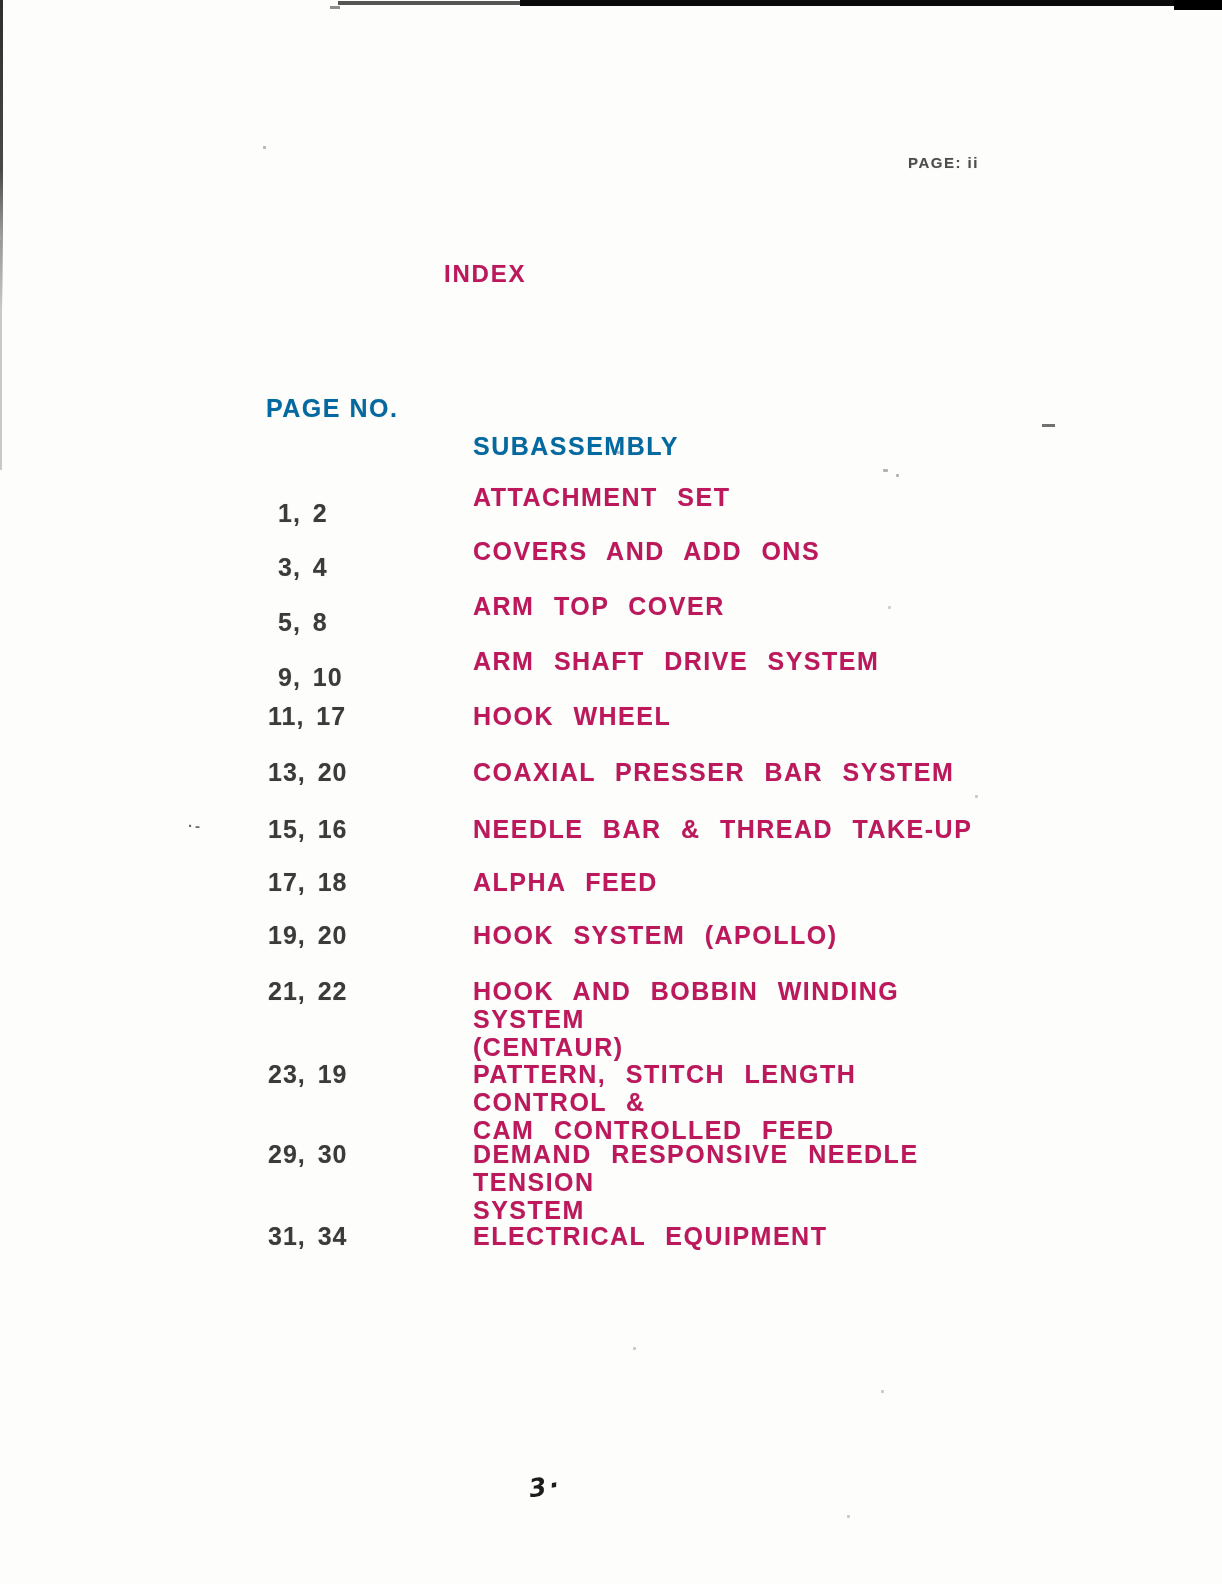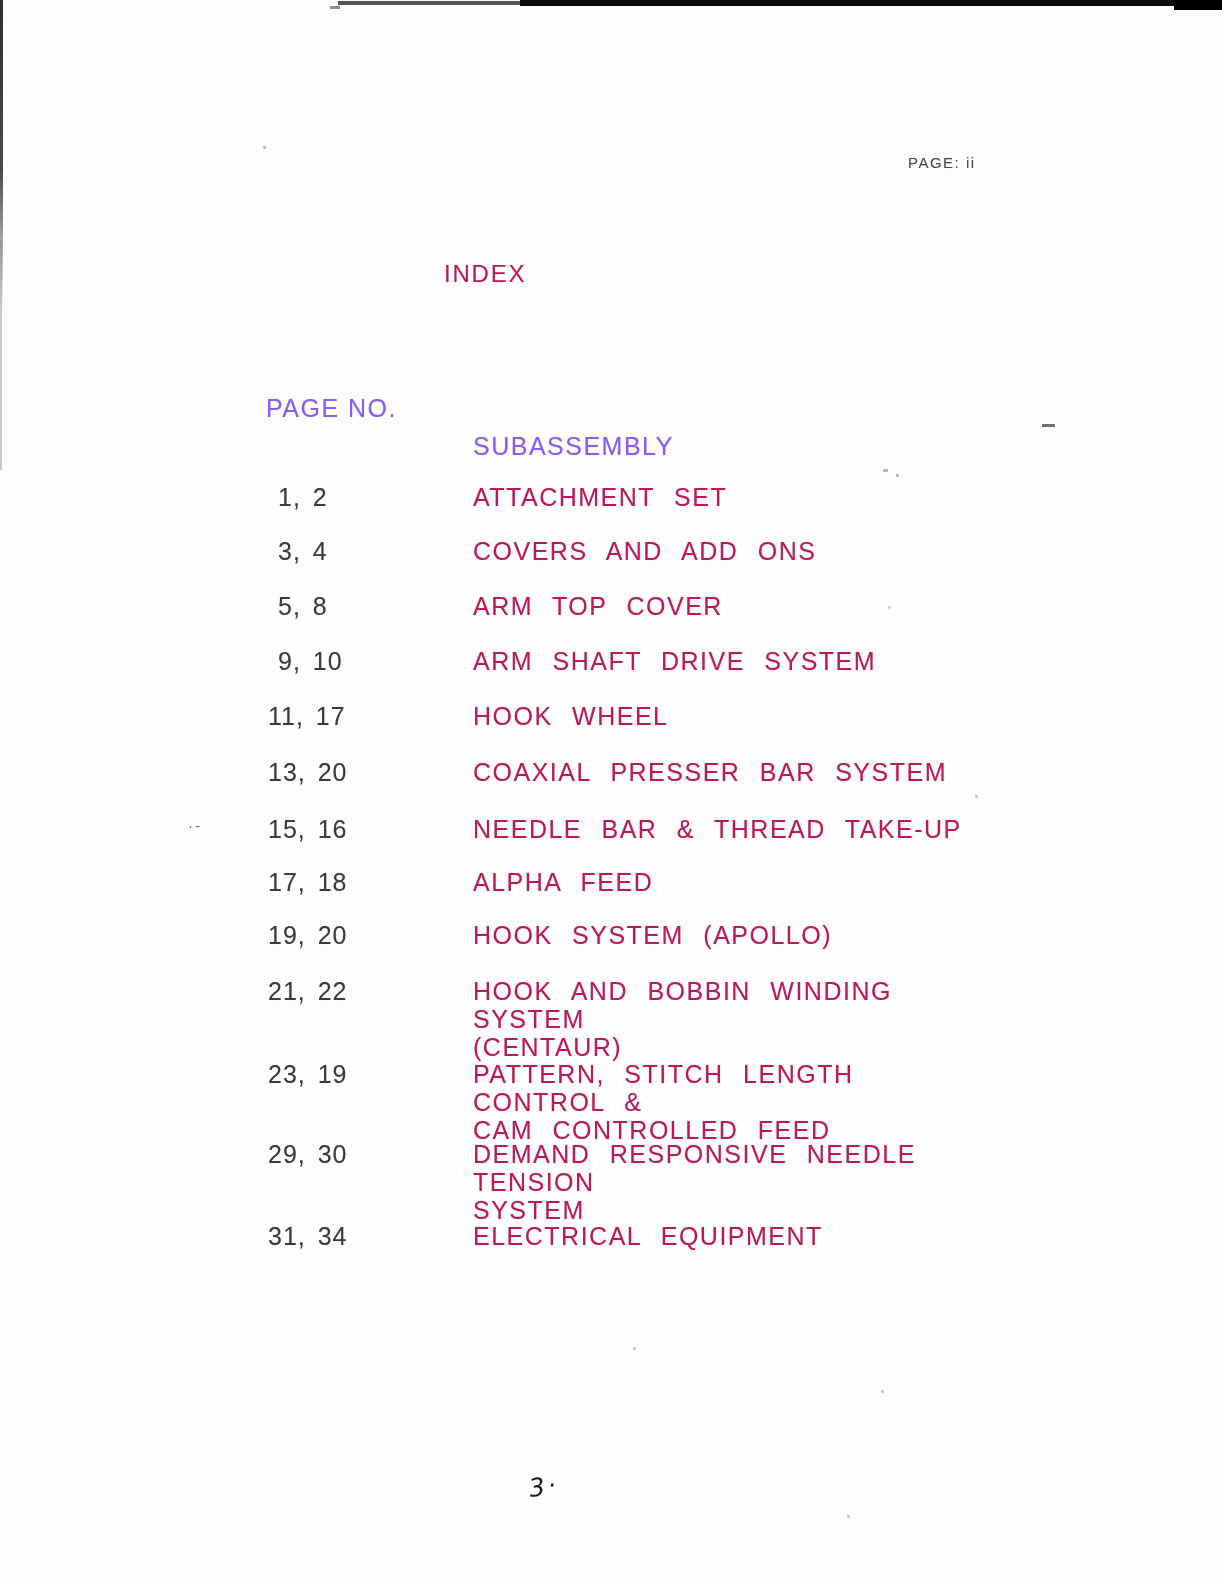--- a/index.html
+++ b/index.html
@@ -4,49 +4,50 @@
 <style>
   html, body { margin: 0; padding: 0; background: #ffffff; }
   #page {
     position: relative;
     width: 1222px;
     height: 1584px;
     background: #fdfdfc;
     overflow: hidden;
     font-family: "Liberation Sans", sans-serif;
     color: #3b3b3b;
+    font-weight: bold;
   }
   
   .topbar-a { position: absolute; top: 1px; left: 338px; width: 185px; height: 4px; background: #2a2a2a; opacity: .8; }
   .topbar-b { position: absolute; top: 0; left: 520px; right: 0; height: 6px; background: #0b0b0b; }
   .topbar-c { position: absolute; top: 0; right: 0; width: 48px; height: 10px; background: #000; }
   .topbar-notch { position: absolute; top: 6px; left: 330px; width: 10px; height: 3px; background: #444; opacity: .6; }
   .leftedge-a { position: absolute; top: 0; left: 0; width: 3px; height: 310px;
     background: linear-gradient(#2e2e2e 0%, #4a4a4a 55%, rgba(90,90,90,0) 100%); }
   .leftedge-b { position: absolute; top: 240px; left: 0; width: 2px; height: 230px; background: #8a8a8a; opacity: .45; }
   .speck { position: absolute; background: #777; opacity: .55; width: 3px; height: 3px; border-radius: 1px; }
   .dash-mark { position: absolute; left: 1042px; top: 424px; width: 13px; height: 3px; background: #4e4e4e; opacity: .8; }
   
   .corner-label {
     position: absolute; left: 908px; top: 155px;
     font-size: 15px; letter-spacing: 1.5px; line-height: 1; color: #4d4d4d;
   }
   .title {
     position: absolute; left: 444px; top: 262px;
     font-size: 24px; letter-spacing: 1.8px; line-height: 1; color: #be185d;
   }
-  .hdr { position: absolute; top: 396px; font-size: 25px; letter-spacing: 1.5px; line-height: 1; color: #8b5cf6; }
+  .hdr { position: absolute; top: 396px; font-size: 25px; letter-spacing: 1.5px; line-height: 1; color: #0369a1; }
   .hdr-page { left: 266px; }
   .hdr-sub  { left: 473px; margin-top: 38px; }
   .row { position: absolute; left: 0; top: 0; width: 100%; }
   .pn {
     position: absolute; left: 268px; top: 0;
     font-size: 25px; letter-spacing: 1px; word-spacing: 4px; line-height: 28px; color: #3b3b3b;
   }
-  .row.sd .pn { padding-left: 10px; }
+  .row.sd .pn { padding-left: 10px; margin-top: 16px; }
   .sub {
     position: absolute; left: 473px; top: 0; width: 520px;
     font-size: 25px; letter-spacing: 1.5px; word-spacing: 11px; line-height: 28px;
     white-space: pre-line; color: #be185d;
   }
   .pn, .sub, .hdr, .title, .corner-label { text-shadow: 0 0 1px rgba(70,70,70,.30); }
   .margin-mark { position: absolute; left: 188px; top: 818px; font-size: 15px; letter-spacing: 2px; color: #6a6a6a; line-height: 1; }
   .handwritten {
     position: absolute; left: 529px; top: 1474px;
     font-family: "DejaVu Sans", sans-serif; font-style: italic;

